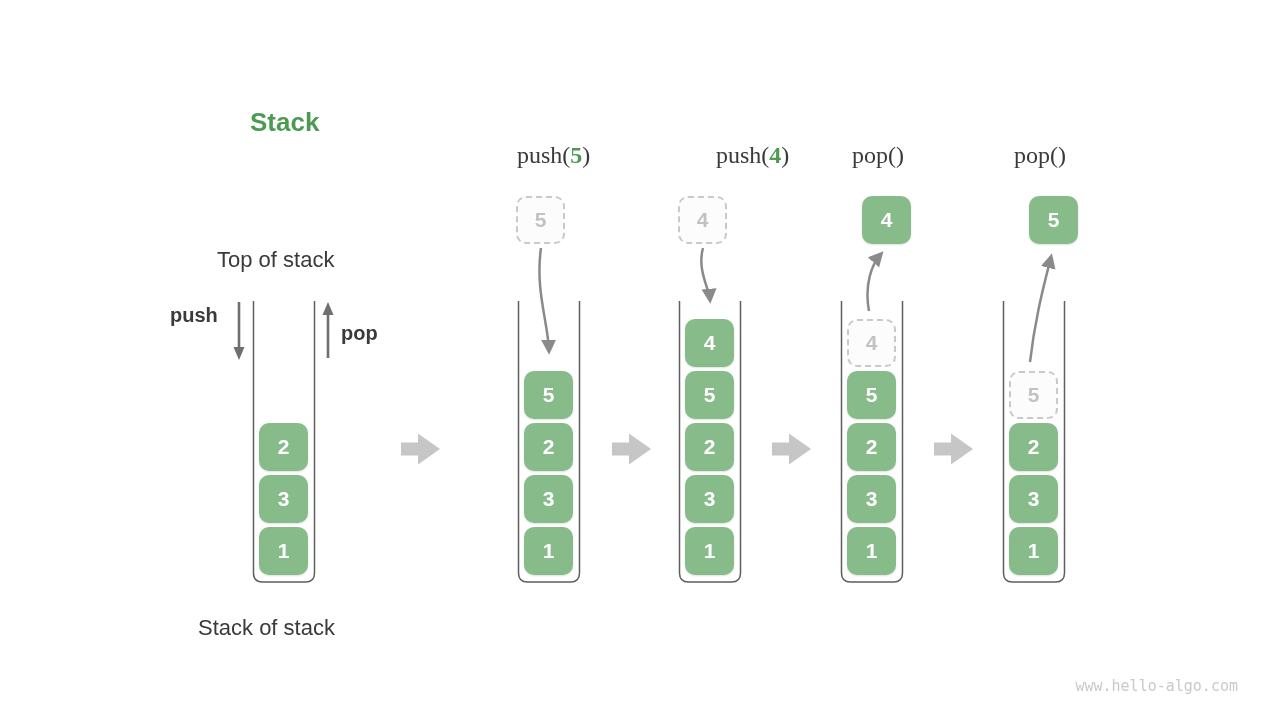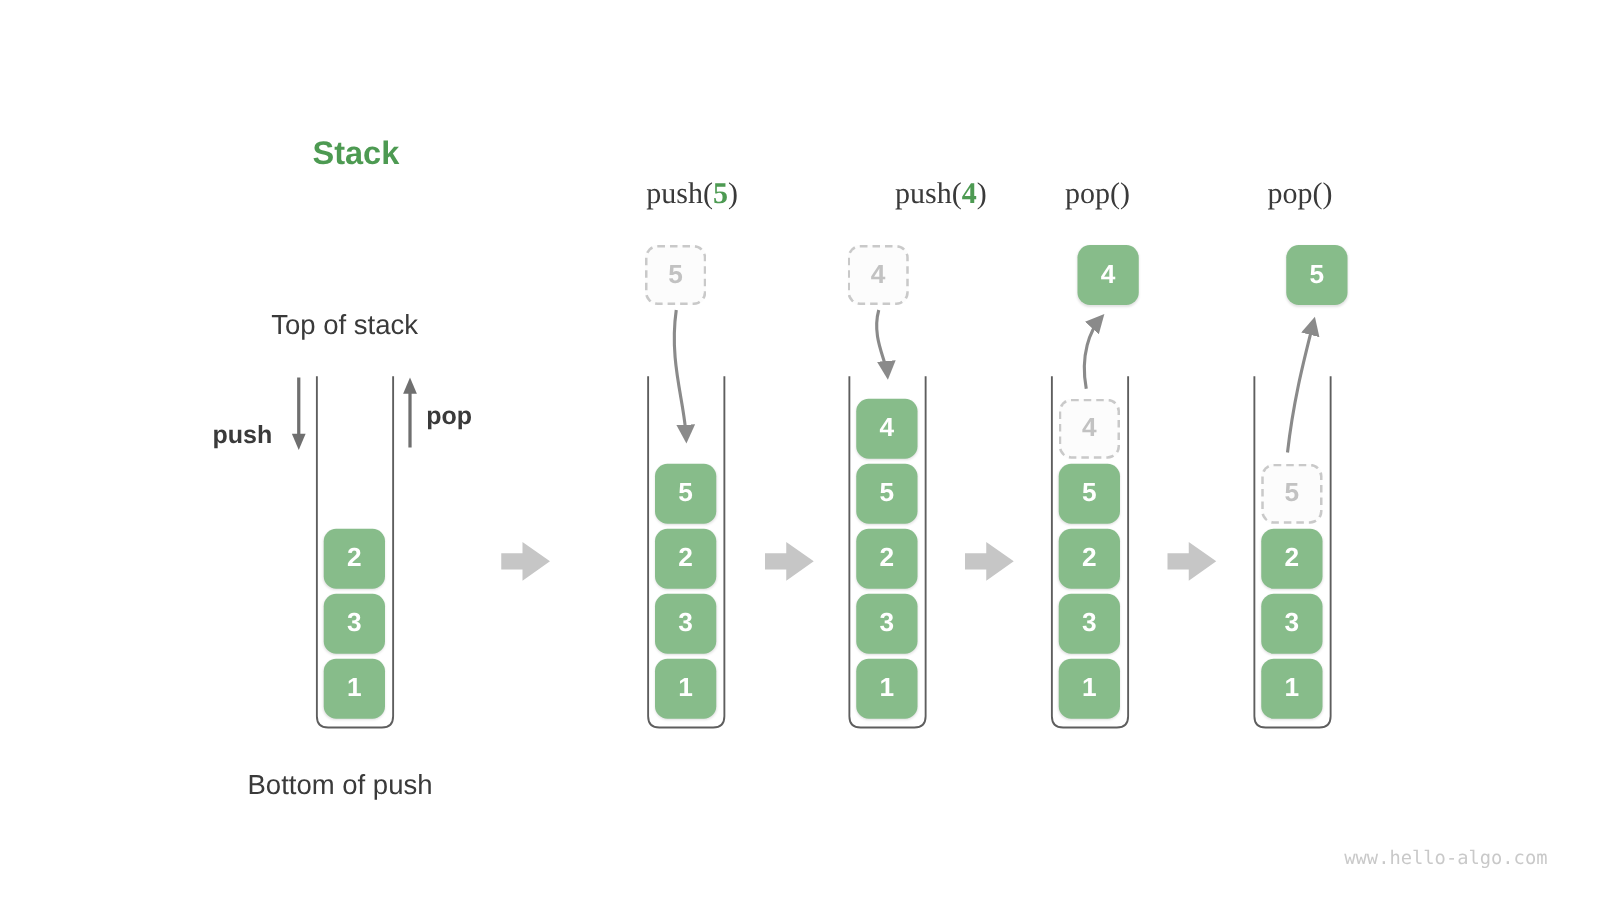--- a/index.html
+++ b/index.html
@@ -72,22 +72,22 @@
   <g>
     <polygon class="flow" points="401,442.5 418,442.5 418,433.5 440,449 418,464.5 418,455.5 401,455.5"></polygon>
     <polygon class="flow" points="612,442.5 629,442.5 629,433.5 651,449 629,464.5 629,455.5 612,455.5"></polygon>
     <polygon class="flow" points="772,442.5 789,442.5 789,433.5 811,449 789,464.5 789,455.5 772,455.5"></polygon>
     <polygon class="flow" points="934,442.5 951,442.5 951,433.5 973,449 951,464.5 951,455.5 934,455.5"></polygon>
   </g>
 </svg>
 
 <div class="abs title" style="left:250px; top:107px;">Stack</div>
 <div class="abs side-label" style="left:217px; top:247px;">Top of stack</div>
-<div class="abs side-label" style="left:198px; top:615px;">Bottom of push</div>
-<div class="abs arrow-label" style="left:170px; top:337px;text-align:center;">push</div>
+<div class="abs side-label" style="left:198px; top:615px;">Stack of stack</div>
+<div class="abs arrow-label" style="left:170px; top:304px;text-align:center;">push</div>
 <div class="abs arrow-label" style="left:341px; top:322px;">pop</div>
 
 <div class="abs op-label" style="left:517px; top:142px;"><span>push(</span><span class="green-num">5</span><span>)</span></div>
 <div class="abs op-label" style="left:684px; top:142px;margin-left:32px;"><span>push(</span><span class="green-num">4</span><span>)</span></div>
 <div class="abs op-label" style="left:852px; top:142px;"><span>pop()</span><span class="green-num"></span><span></span></div>
 <div class="abs op-label" style="left:1014px; top:142px;"><span>pop()</span><span class="green-num"></span><span></span></div>
 
 <div class="cell ghost float-cell" style="left:516px;">5</div>
 <div class="cell ghost float-cell" style="left:678px;">4</div>
 <div class="cell green float-cell" style="left:862px;">4</div>

